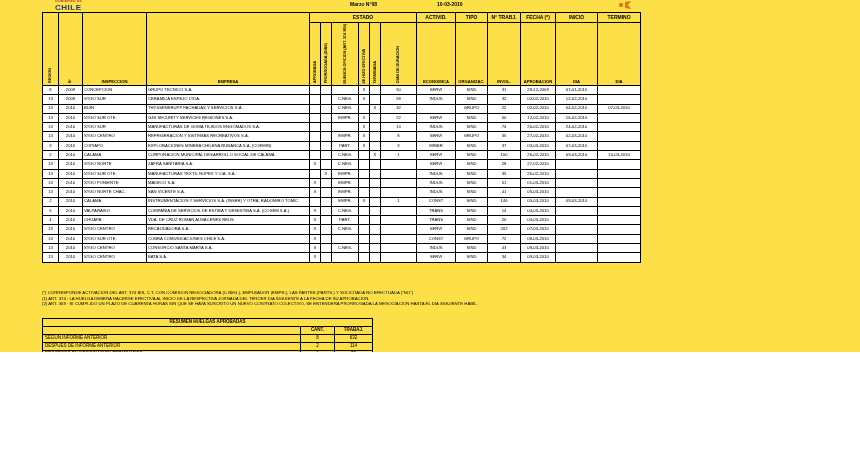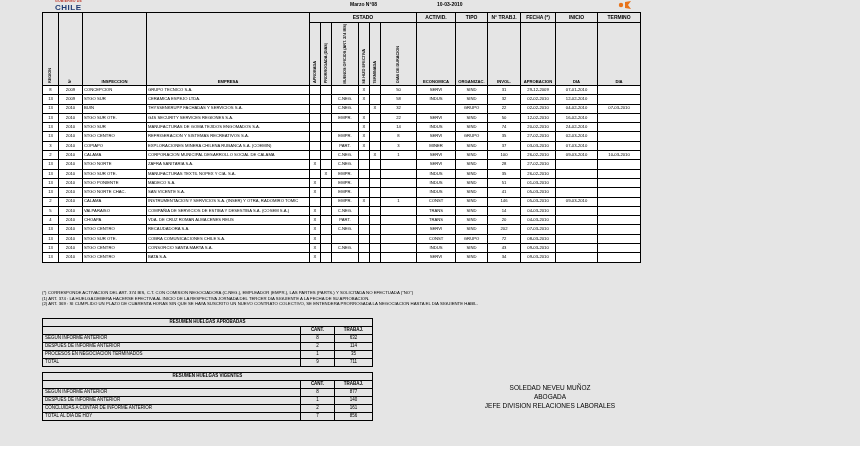--- a/index.html
+++ b/index.html
@@ -1,17 +1,17 @@
 <!DOCTYPE html>
 <html><head>
 <meta charset="utf-8">
 <style>
   * { margin:0; padding:0; box-sizing:border-box; }
   body { background:#fff; font-family:"Liberation Sans", sans-serif; color:#000; }
-  .page { position:relative; width:860px; height:446px; background:#e5e5e5; overflow:hidden; }
+  .page { position:relative; width:860px; height:352px; background:#fde047; overflow:hidden; }
 
   
   .gov-logo { position:absolute; left:55px; top:0px; line-height:1; }
   .gov-logo .gov-top { font-size:3.5px; color:#c0392b; font-weight:bold; letter-spacing:.2px; }
   .gov-logo .gov-main { font-size:8px; font-weight:bold; color:#1f3b73; letter-spacing:.5px; }
   .report-no { position:absolute; left:350px; top:1px; font-size:5px; font-weight:bold; }
   .report-date { position:absolute; left:437px; top:1px; font-size:5px; font-weight:bold; }
   .dt-logo { position:absolute; left:616px; top:0px; width:16px; height:10px; }
 
   

